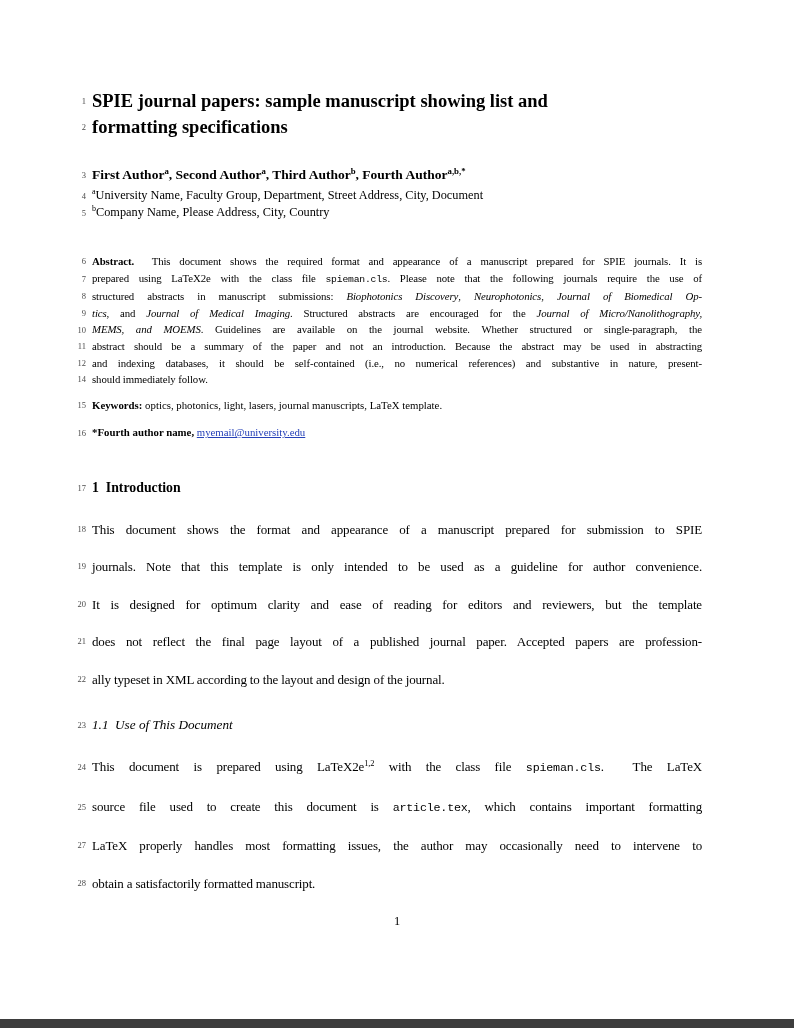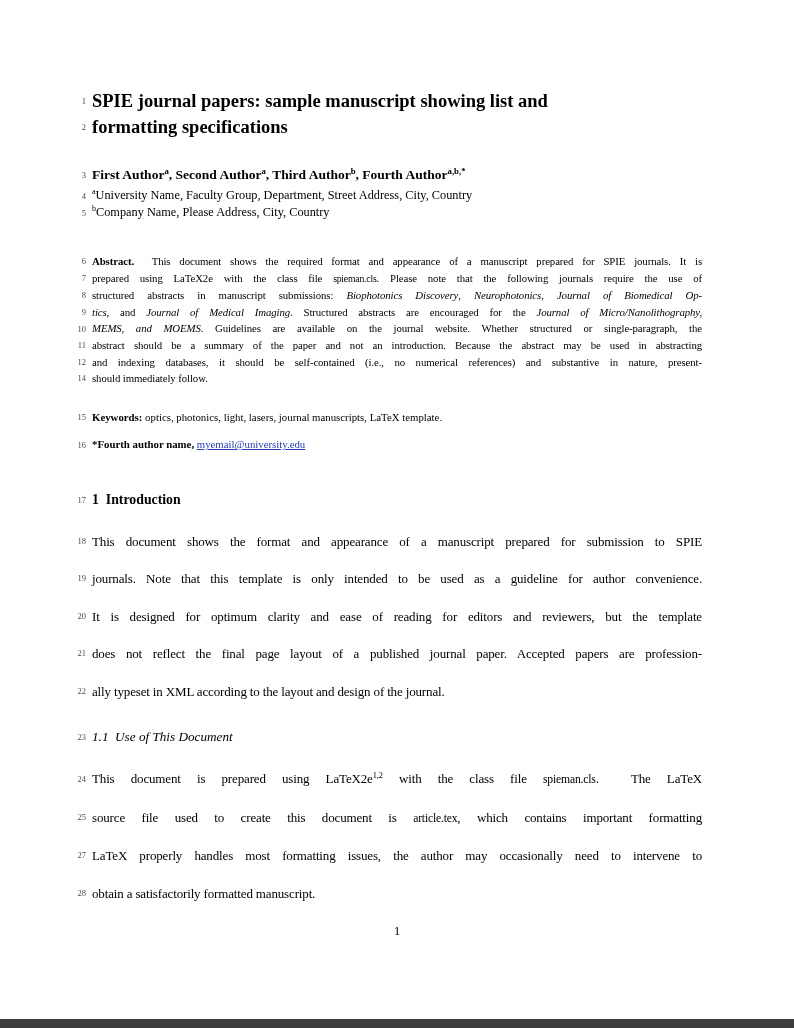--- a/index.html
+++ b/index.html
@@ -22,30 +22,30 @@
     font-size:8.5px; color:#4a4a4a;
     font-family:"Liberation Serif", serif;
     font-weight:400; font-style:normal; letter-spacing:0;
   }
   .line-text { display:block; }
   .just .line-text { text-align:justify; text-align-last:justify; }
 
   .run.n  { }
   .run.b  { font-weight:700; }
   .run.i  { font-style:italic; }
-  .run.m  { font-family:Liberation Serif, serif; font-size:90%; letter-spacing:-0.2px; }
+  .run.m  { font-family:Liberation Mono, monospace; font-size:90%; letter-spacing:-0.2px; }
   .run.sup { vertical-align:super; font-size:65%; line-height:0; }
   .run.b.sup { font-weight:700; }
   .run.link { color:#2540b8; text-decoration:underline; cursor:pointer; font-weight:400; }
 
   .title      { font-size:18.5px; font-weight:700; line-height:26px; }
   .authors    { font-size:13.5px; font-weight:700; line-height:18px; margin-top:26px; }
   .affil      { font-size:12.3px; line-height:17px; margin-top:3px; }
   .abstract   { font-size:10.8px; line-height:16.6px; margin-top:32px; letter-spacing:-0.1px; }
-  .keywords   { font-size:10.8px; line-height:16.6px; margin-top:22px; }
+  .keywords   { font-size:10.8px; line-height:16.6px; margin-top:9px; }
   .footnote   { font-size:10.8px; line-height:16.6px; margin-top:11px; }
   .section    { font-size:13.8px; font-weight:700; line-height:20px; margin-top:37px; }
   .body-par   { font-size:13px; line-height:37.5px; margin-top:13px; letter-spacing:-0.15px; }
   .subsection { font-size:13.2px; font-style:italic; line-height:20px; margin-top:17px; }
 
   .page-number { text-align:center; font-size:12.5px; margin-top:12px; }
   .viewer-band { position:absolute; left:0; right:0; bottom:0; height:9px; background:#3d3d3d; }
 </style>
 </head>
 <body>
@@ -65,21 +65,21 @@
         </div>
         <div class="block authors">
           <div class="line">
             <span class="line-no">3</span>
             <span class="line-text"><span class="run b">First Author</span><span class="run b sup">a</span><span class="run b">, Second Author</span><span class="run b sup">a</span><span class="run b">, Third Author</span><span class="run b sup">b</span><span class="run b">, Fourth Author</span><span class="run b sup">a,b,*</span></span>
           </div>
         </div>
         <div class="block affil">
           <div class="line">
             <span class="line-no">4</span>
-            <span class="line-text"><span class="run sup">a</span><span class="run n">University Name, Faculty Group, Department, Street Address, City, Country</span></span>
+            <span class="line-text"><span class="run sup">a</span><span class="run n">University Name, Faculty Group, Department, Street Address, City, Document</span></span>
           </div>
           <div class="line">
             <span class="line-no">5</span>
             <span class="line-text"><span class="run sup">b</span><span class="run n">Company Name, Please Address, City, Country</span></span>
           </div>
         </div>
         <div class="block abstract">
           <div class="line just">
             <span class="line-no">6</span>
             <span class="line-text"><span class="run b">Abstract.</span><span class="run n">&nbsp; This document shows the required format and appearance of a manuscript prepared for SPIE journals. It is</span></span>

